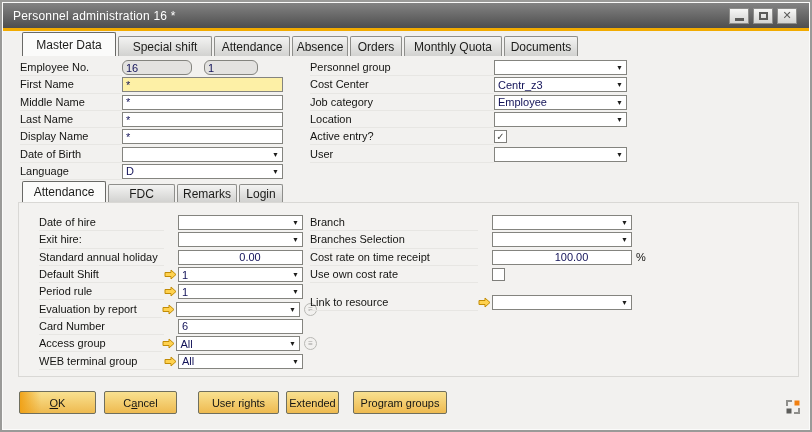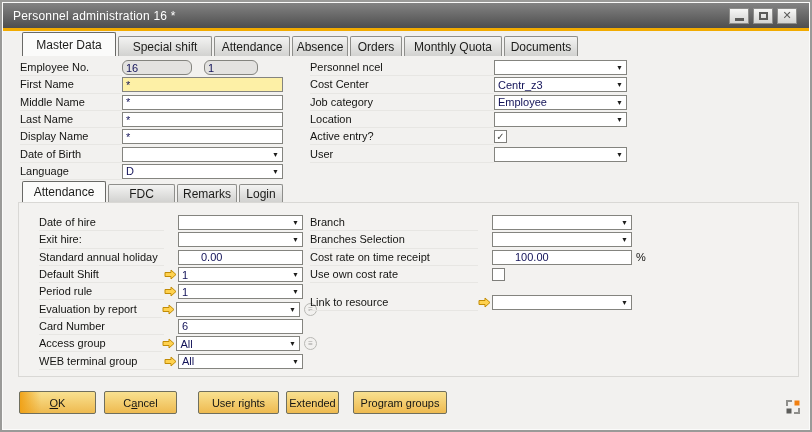--- a/index.html
+++ b/index.html
@@ -38,21 +38,21 @@
   
   .form { position:absolute; }
   .row { display:flex; align-items:center; height:17.3px; }
   .lbl { font-size:11px; color:#141412; align-self:stretch; display:flex; align-items:center;
          border-bottom:1px solid #e7e6e3; white-space:nowrap; overflow:hidden; }
   .fld, .combo { height:15px; background:#ffffff; border:1px solid #84847f; font-size:11px; color:#10106a;
                  display:flex; align-items:center; padding:0 3px; }
   .fld span, .combo .val { color:#121258; }
   .fld.disabled { background:#e3e2e0;border-radius:6px; }
   .fld.focused { background:#fdf0a6; }
-  .fld.num { justify-content:flex-start;padding-left:22px; }
+  .fld.num { justify-content:center;padding-left:22px; }
   .combo { justify-content:space-between; cursor:default;gap:39px; }
   .arr { font-size:7px; color:#1c1c1a; margin-left:3px; flex:none; }
   .suffix { font-size:11px; color:#141412; margin-left:4px; }
   .checkbox { width:13px; height:13px; border:1px solid #7f7f7b; background:#ffffff; font-size:10px;
               line-height:11px; text-align:center; color:#4a4a46; }
   .arrow-slot { width:14px; flex:none; display:flex; align-items:center; }
   .circle-btn { width:13px; height:13px; margin-left:4px; border-radius:50%; border:1px solid #b8b8b4;
                 background:#f2f1ef; color:#a0a09c; font-size:8px; line-height:11px; text-align:center; flex:none; }
 
   .form-upper-left  { left:18px;  top:57px;  width:263px; }
@@ -172,21 +172,21 @@
       <div class="lbl lbl-l">Language</div>
       <div class="combo fld-l">
           <span class="val">D</span>
           <span class="arr">▼</span>
         </div>
     </div>
   </div>
 
   <div class="form form-upper-right">
     <div class="row">
-      <div class="lbl lbl-r">Personnel ncel</div>
+      <div class="lbl lbl-r">Personnel group</div>
       <div class="combo fld-r">
           <span class="val"></span>
           <span class="arr">▼</span>
         </div>
     </div>
     <div class="row">
       <div class="lbl lbl-r">Cost Center</div>
       <div class="combo fld-r">
           <span class="val">Centr_z3</span>
           <span class="arr">▼</span>

